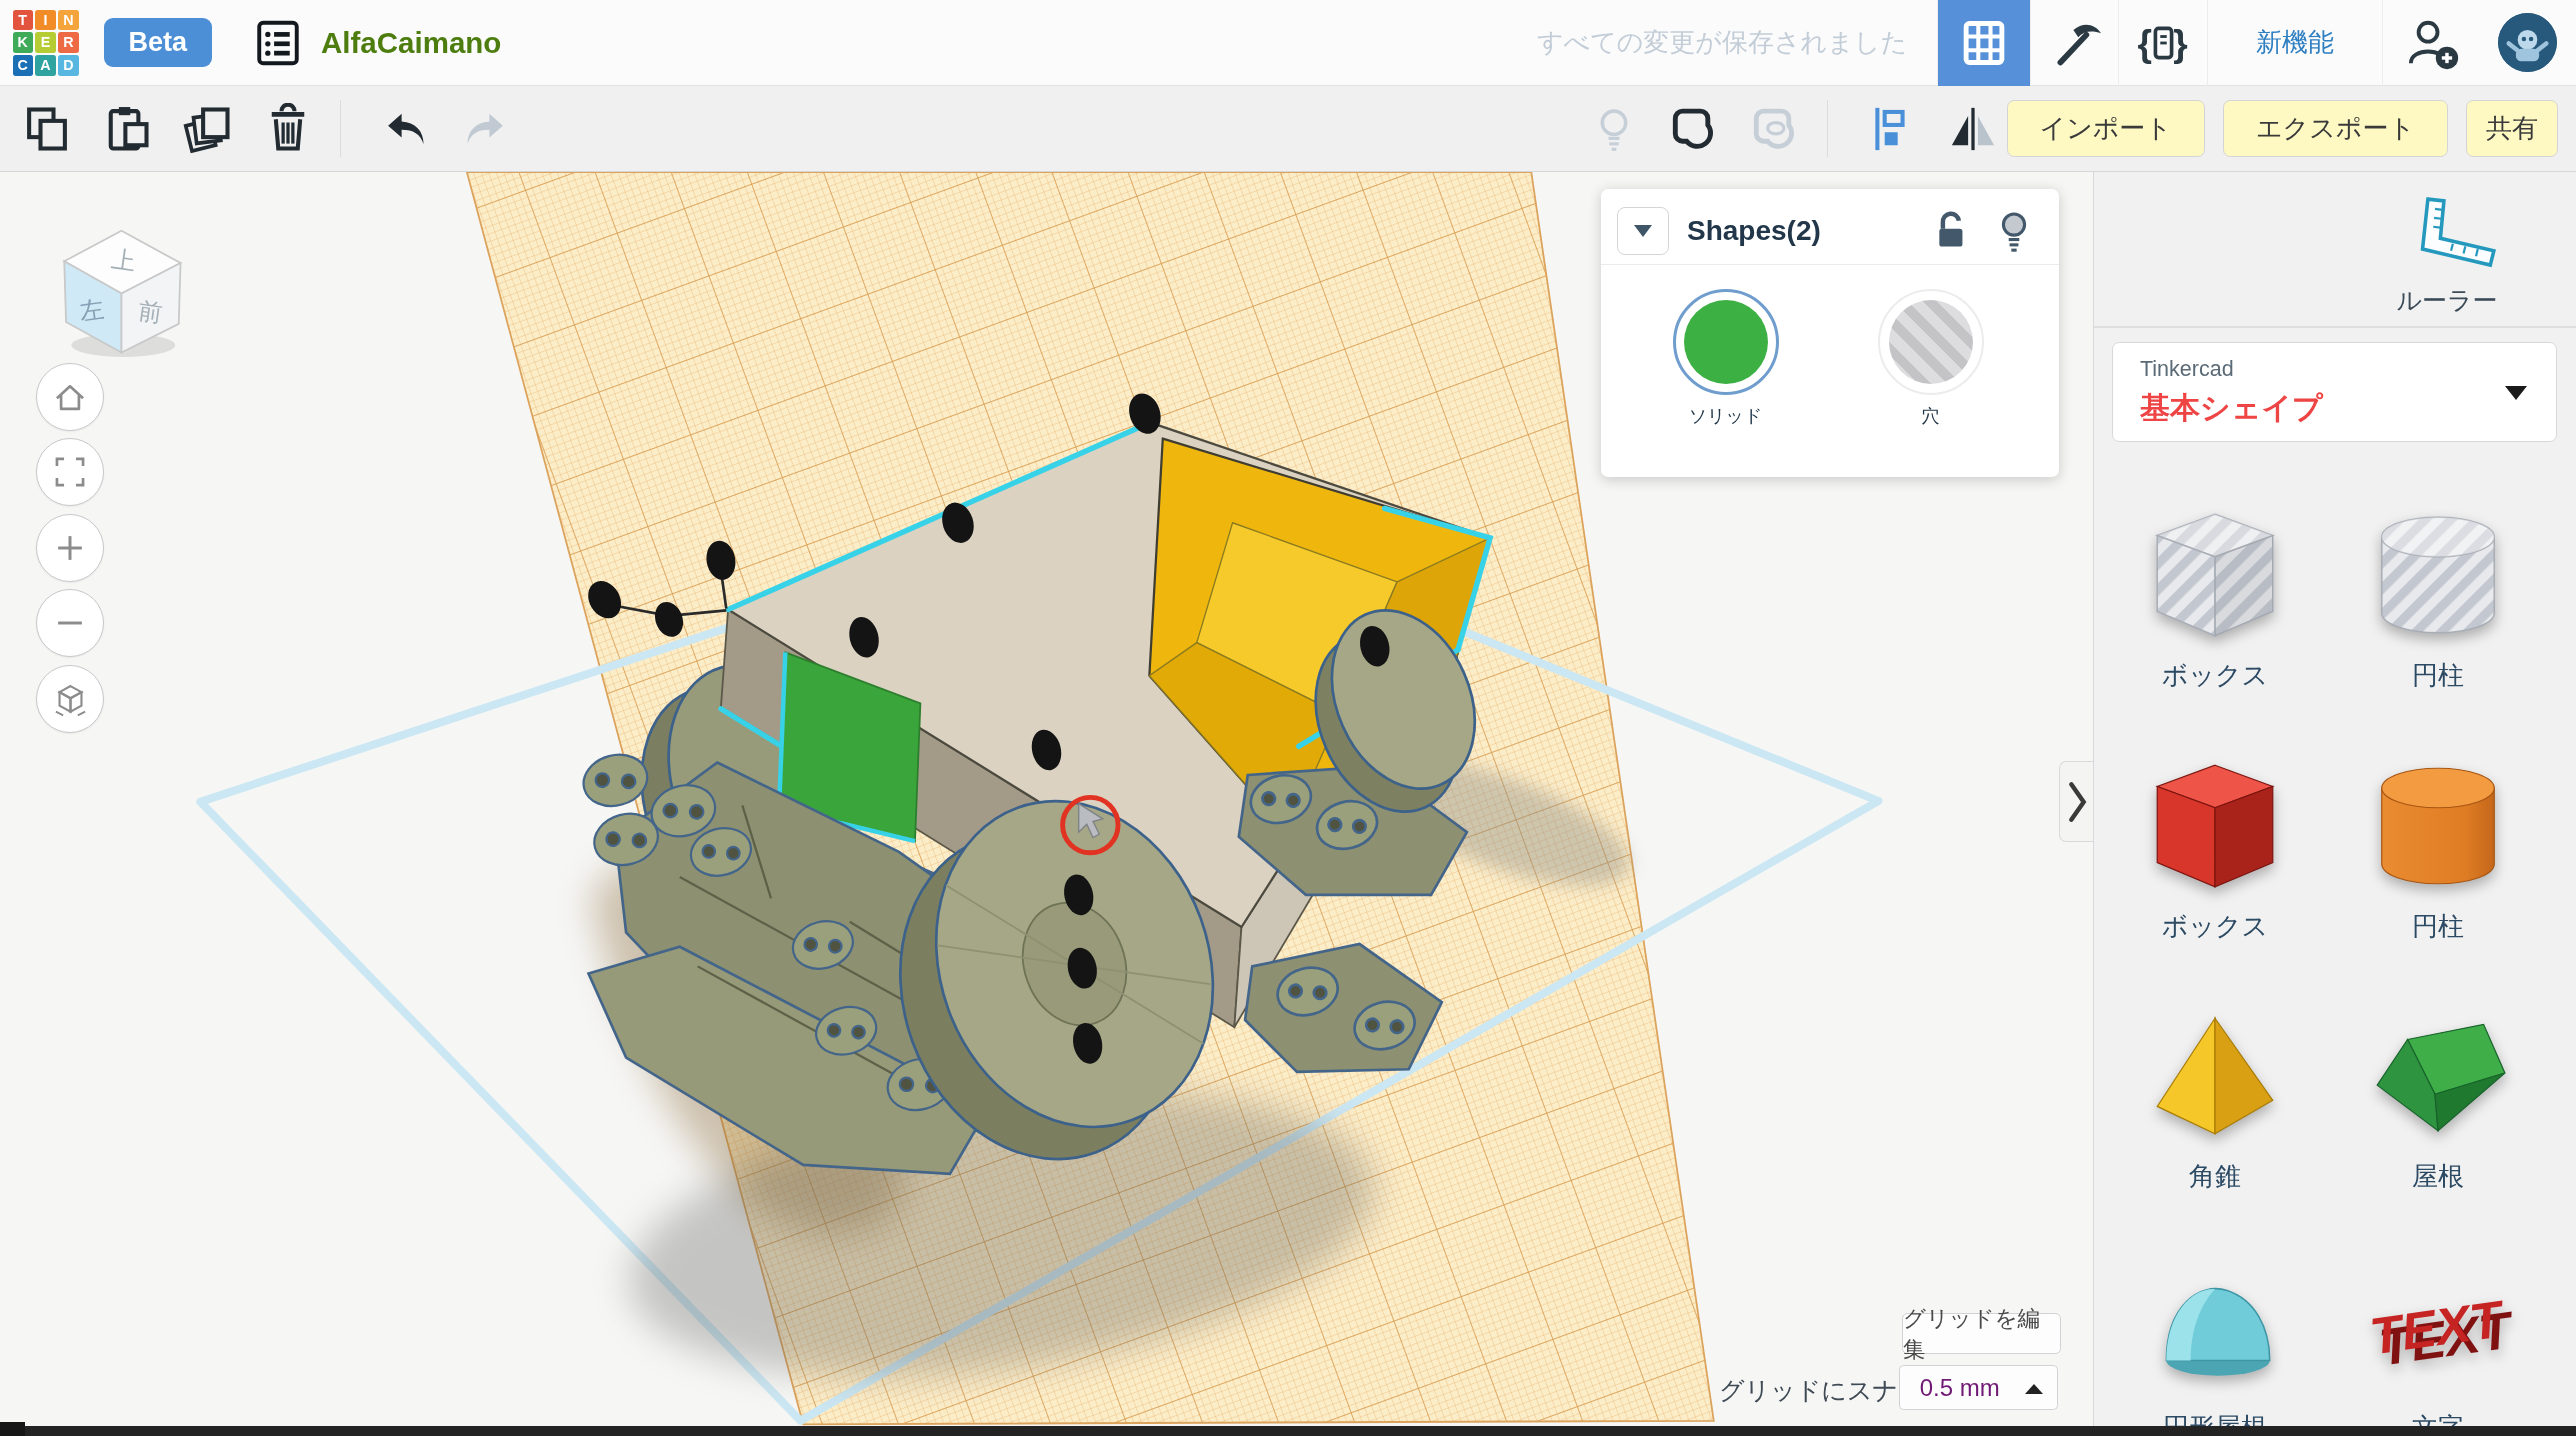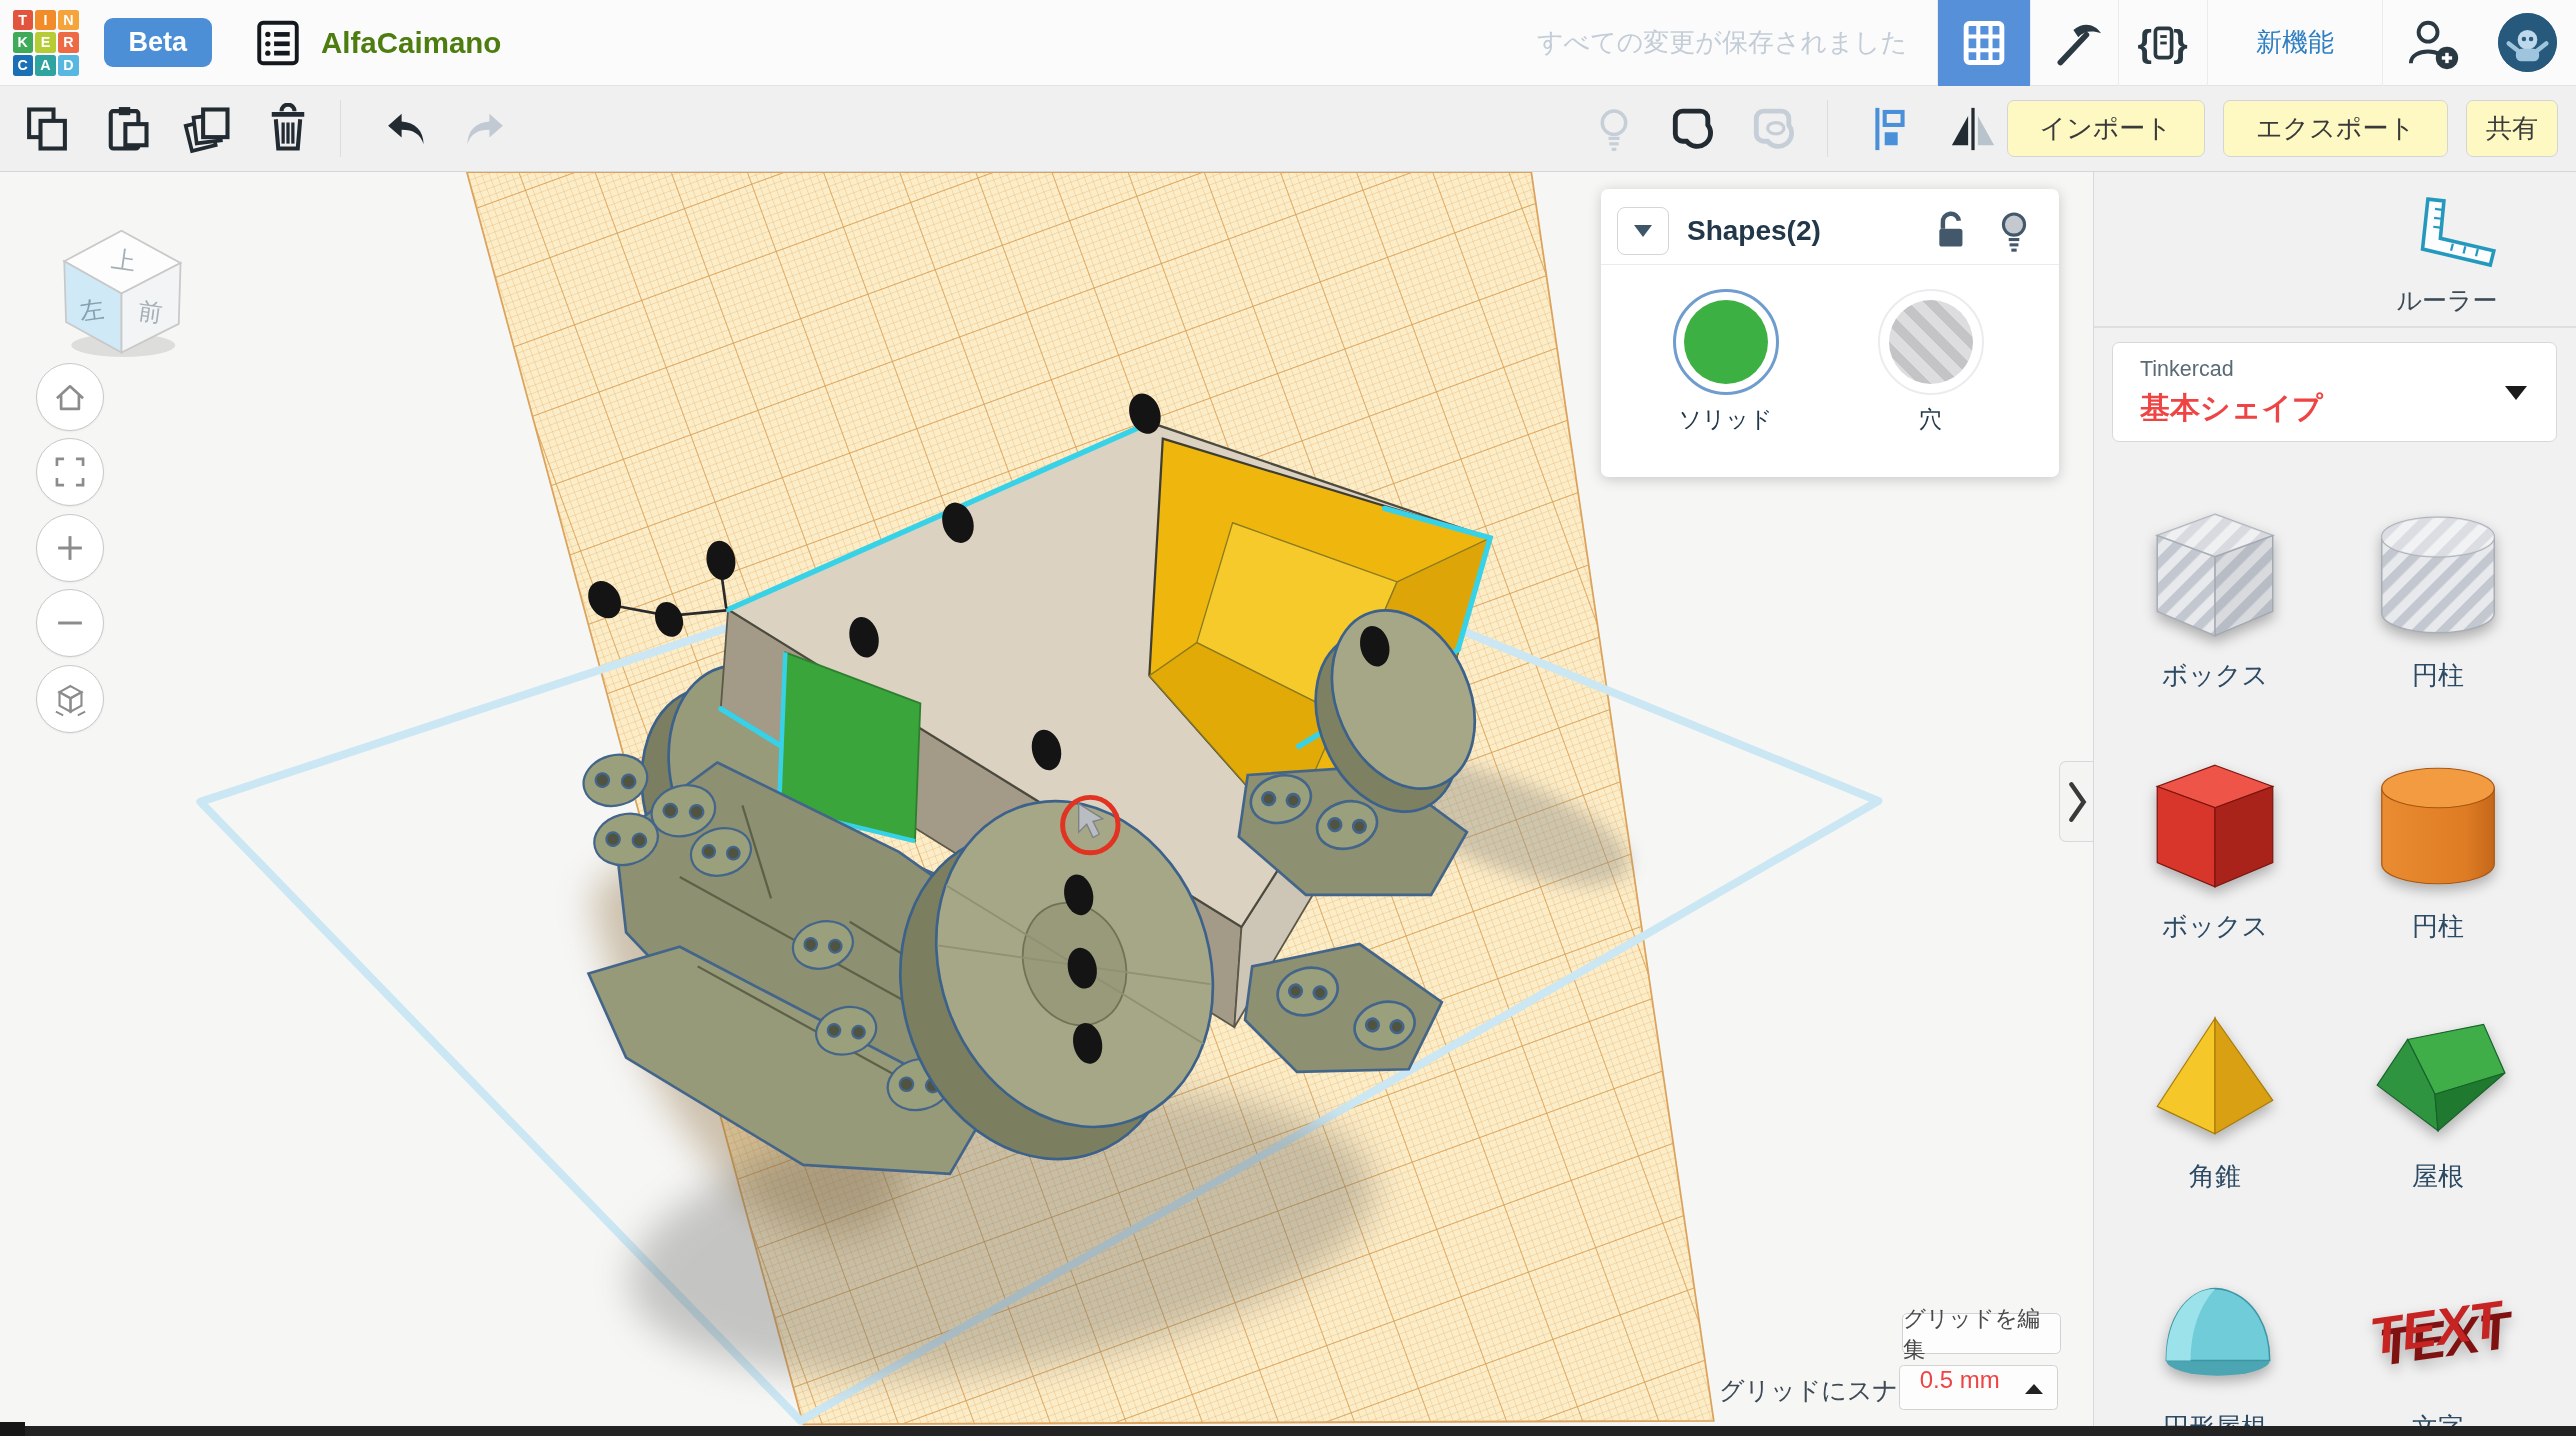--- a/index.html
+++ b/index.html
@@ -61,29 +61,29 @@
   .panel-title { position:absolute; left:86px; top:0; height:84px; display:flex; align-items:center;
     font-size:28px; font-weight:bold; color:#22384a; }
   .panel-ico { position:absolute; top:21.5px; }
   .swatch-item { position:absolute; width:143px; text-align:center; }
   .ring { width:106px; height:106px; margin:0 auto; border-radius:50%; border:3.6px solid #6f9dcd;
     display:flex; align-items:center; justify-content:center; background:#fff; }
   .ring.plain { border:2.7px solid #ececee; }
   .ball { width:84px; height:84px; border-radius:50%; }
   .ball.green { background:#3cb043; }
   .ball.striped { background:repeating-linear-gradient(45deg,#c4c4c6 0 9.8px,#dddddf 9.8px 20.6px); }
-  .swatch-label { margin-top:9px; font-size:23px; color:#22384a; }
+  .swatch-label { margin-top:9px; font-size:18px; color:#22384a; }
 
   .edit-grid-btn { position:absolute; left:1902px; top:1141px; width:159px; height:41px;
     background:#fdfdfd; border:1.8px solid #d2d2d4; border-radius:5.4px; display:flex; align-items:center;
     justify-content:center; font-size:22.4px; color:#4a4a4a; }
   .snap-label { position:absolute; left:1719px; top:1202px; font-size:25px; color:#3f4a55; }
   .snap-select { position:absolute; left:1899px; top:1193px; width:159px; height:45px; background:#fdfdfd;
-    border:1.8px solid #d2d2d4; border-radius:4.5px; display:flex; font-size:24px;
-    color:#ef4444; padding-left:19.7px; }
+    border:1.8px solid #d2d2d4; border-radius:4.5px; display:flex; align-items:center; font-size:24px;
+    color:#701a75; padding-left:19.7px; }
   .caret-up { position:absolute; right:14.3px; top:18px; width:0; height:0;
     border-left:9px solid transparent; border-right:9px solid transparent; border-bottom:10.7px solid #222; }
   .collapse-handle { position:absolute; left:2059px; top:589px; width:36px; height:81px; background:#f4f4f3;
     border:1.8px solid #d9d9db; border-right:none; border-radius:7.2px 0 0 7.2px; display:flex;
     align-items:center; justify-content:center; }
 
   
   .sidebar { position:absolute; left:2093px; top:172px; width:483px; height:1265px; background:#f1f1f2;
     border-left:1.8px solid #d8d8da; }
   .side-top-item { position:absolute; width:170px; text-align:center; top:19.7px; }

